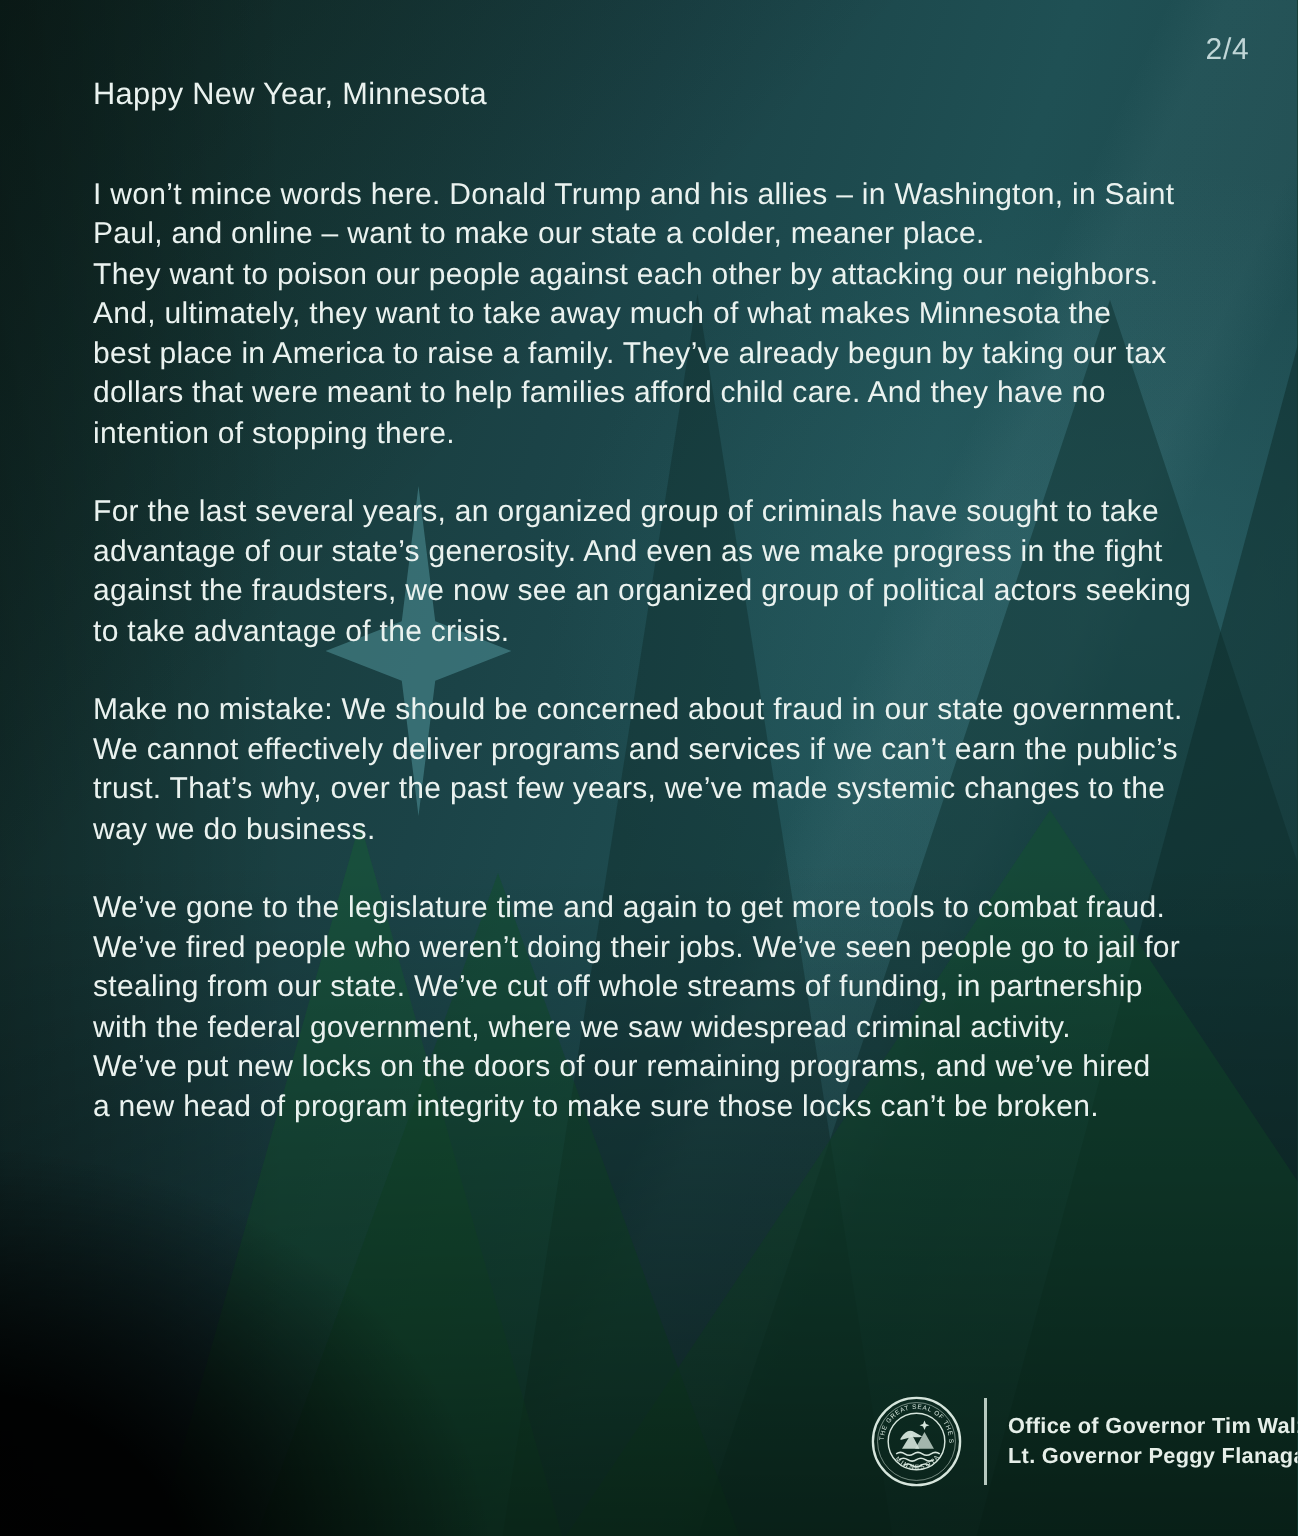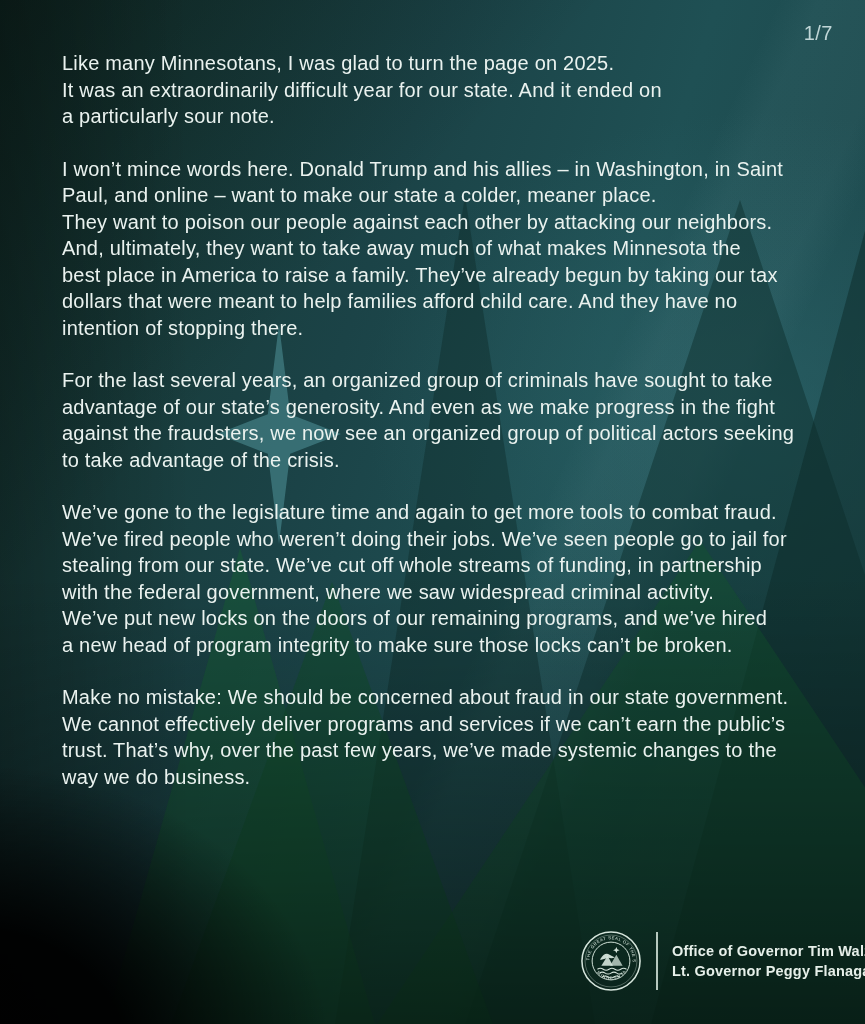--- a/index.html
+++ b/index.html
@@ -69,47 +69,45 @@
 <div class="layer bg-streaks"></div>
 <div class="tri tri-teal-center"></div>
 <div class="tri tri-teal-right"></div>
 <div class="tri tri-teal-far-right"></div>
 <div class="north-star"></div>
 <div class="tri tri-green-big"></div>
 <div class="tri tri-green-1"></div>
 <div class="tri tri-green-2"></div>
 <div class="layer shade-bottom"></div>
 
-<div class="page-indicator">1/7</div>
+<div class="page-indicator">2/4</div>
 
 <div class="text-column">
-  <div class="para">Like many Minnesotans, I was glad to turn the page on 2025.
-It was an extraordinarily difficult year for our state. And it ended on
-a particularly sour note.</div>
+  <div class="heading">Happy New Year, Minnesota</div>
   <div class="para">I won’t mince words here. Donald Trump and his allies – in Washington, in Saint
 Paul, and online – want to make our state a colder, meaner place.
 They want to poison our people against each other by attacking our neighbors.
 And, ultimately, they want to take away much of what makes Minnesota the
 best place in America to raise a family. They’ve already begun by taking our tax
 dollars that were meant to help families afford child care. And they have no
 intention of stopping there.</div>
   <div class="para">For the last several years, an organized group of criminals have sought to take
 advantage of our state’s generosity. And even as we make progress in the fight
 against the fraudsters, we now see an organized group of political actors seeking
 to take advantage of the crisis.</div>
+  <div class="para">Make no mistake: We should be concerned about fraud in our state government.
+We cannot effectively deliver programs and services if we can’t earn the public’s
+trust. That’s why, over the past few years, we’ve made systemic changes to the
+way we do business.</div>
   <div class="para">We’ve gone to the legislature time and again to get more tools to combat fraud.
 We’ve fired people who weren’t doing their jobs. We’ve seen people go to jail for
 stealing from our state. We’ve cut off whole streams of funding, in partnership
 with the federal government, where we saw widespread criminal activity.
 We’ve put new locks on the doors of our remaining programs, and we’ve hired
 a new head of program integrity to make sure those locks can’t be broken.</div>
-  <div class="para">Make no mistake: We should be concerned about fraud in our state government.
-We cannot effectively deliver programs and services if we can’t earn the public’s
-trust. That’s why, over the past few years, we’ve made systemic changes to the
-way we do business.</div>
 </div>
 
 <div class="footer">
   <svg class="seal" viewBox="0 0 64 64" width="62" height="62" aria-hidden="true">
     <defs>
       <path id="sealArcTop" d="M 9.5 32 A 22.5 22.5 0 1 1 54.5 32"></path>
       <path id="sealArcBottom" d="M 13 32 A 19 19 0 0 0 51 32"></path>
       <clipPath id="sealCenterClip">
           <circle cx="32" cy="32" r="19"></circle>
         </clipPath>

